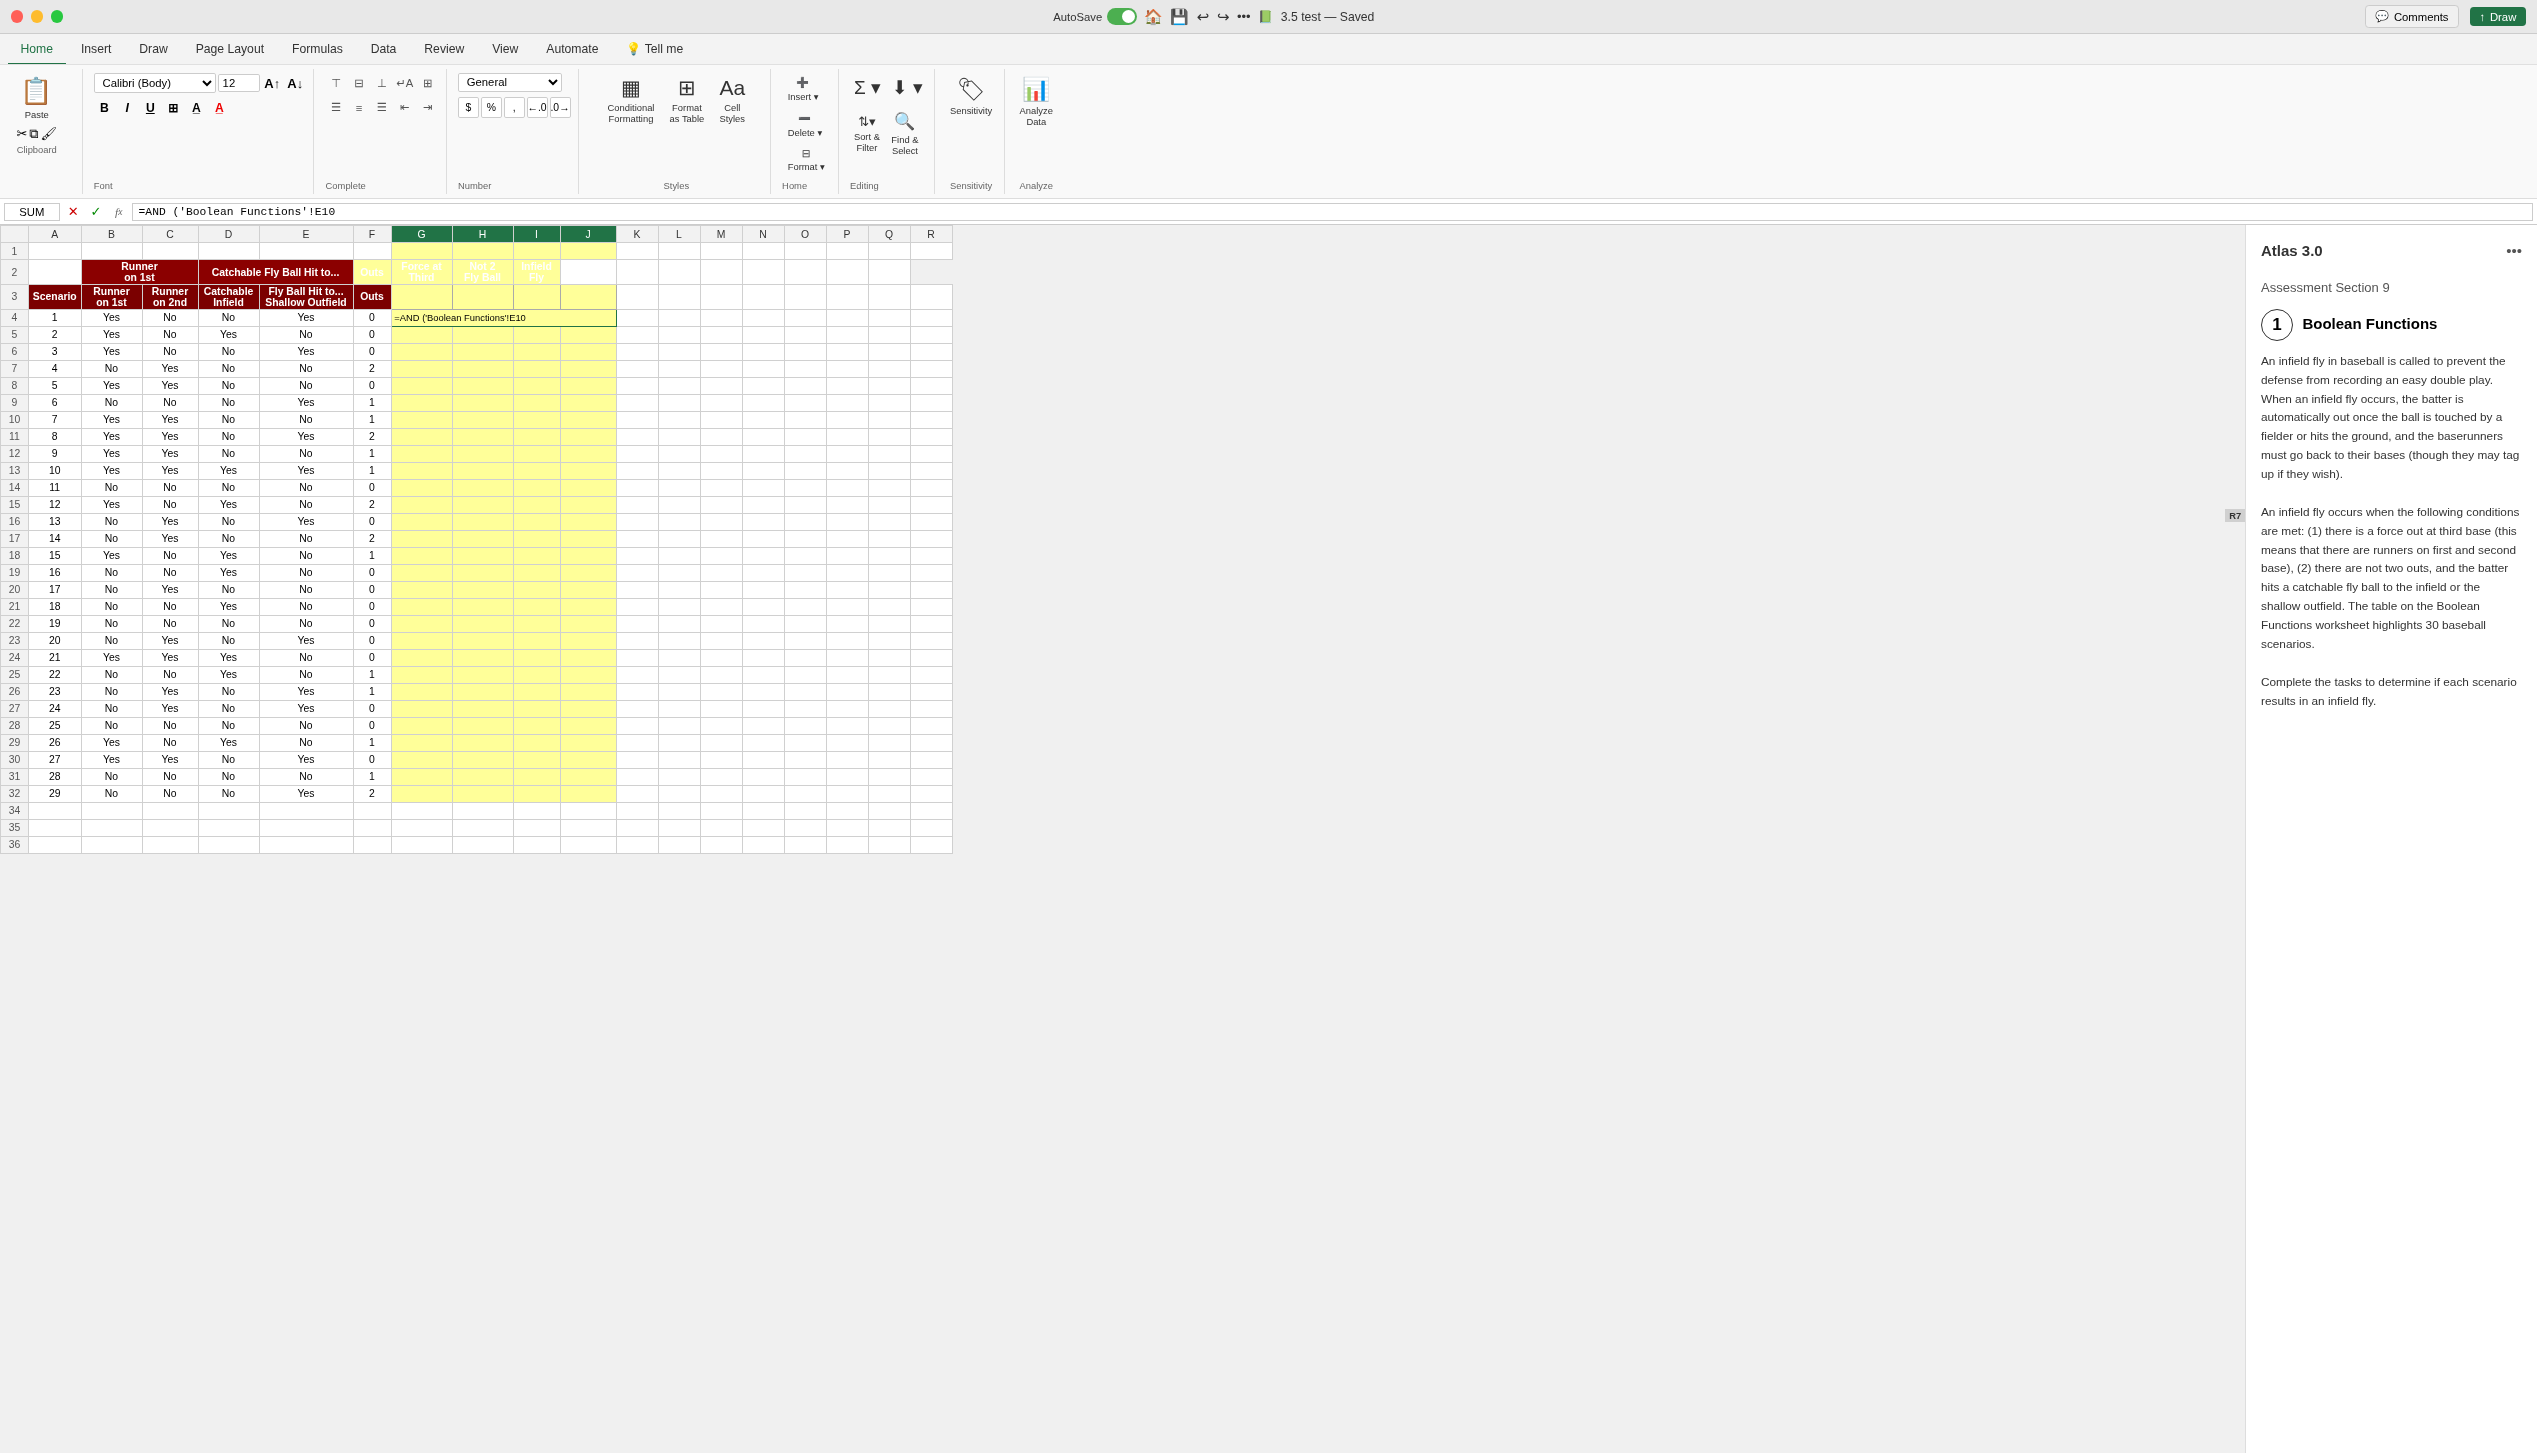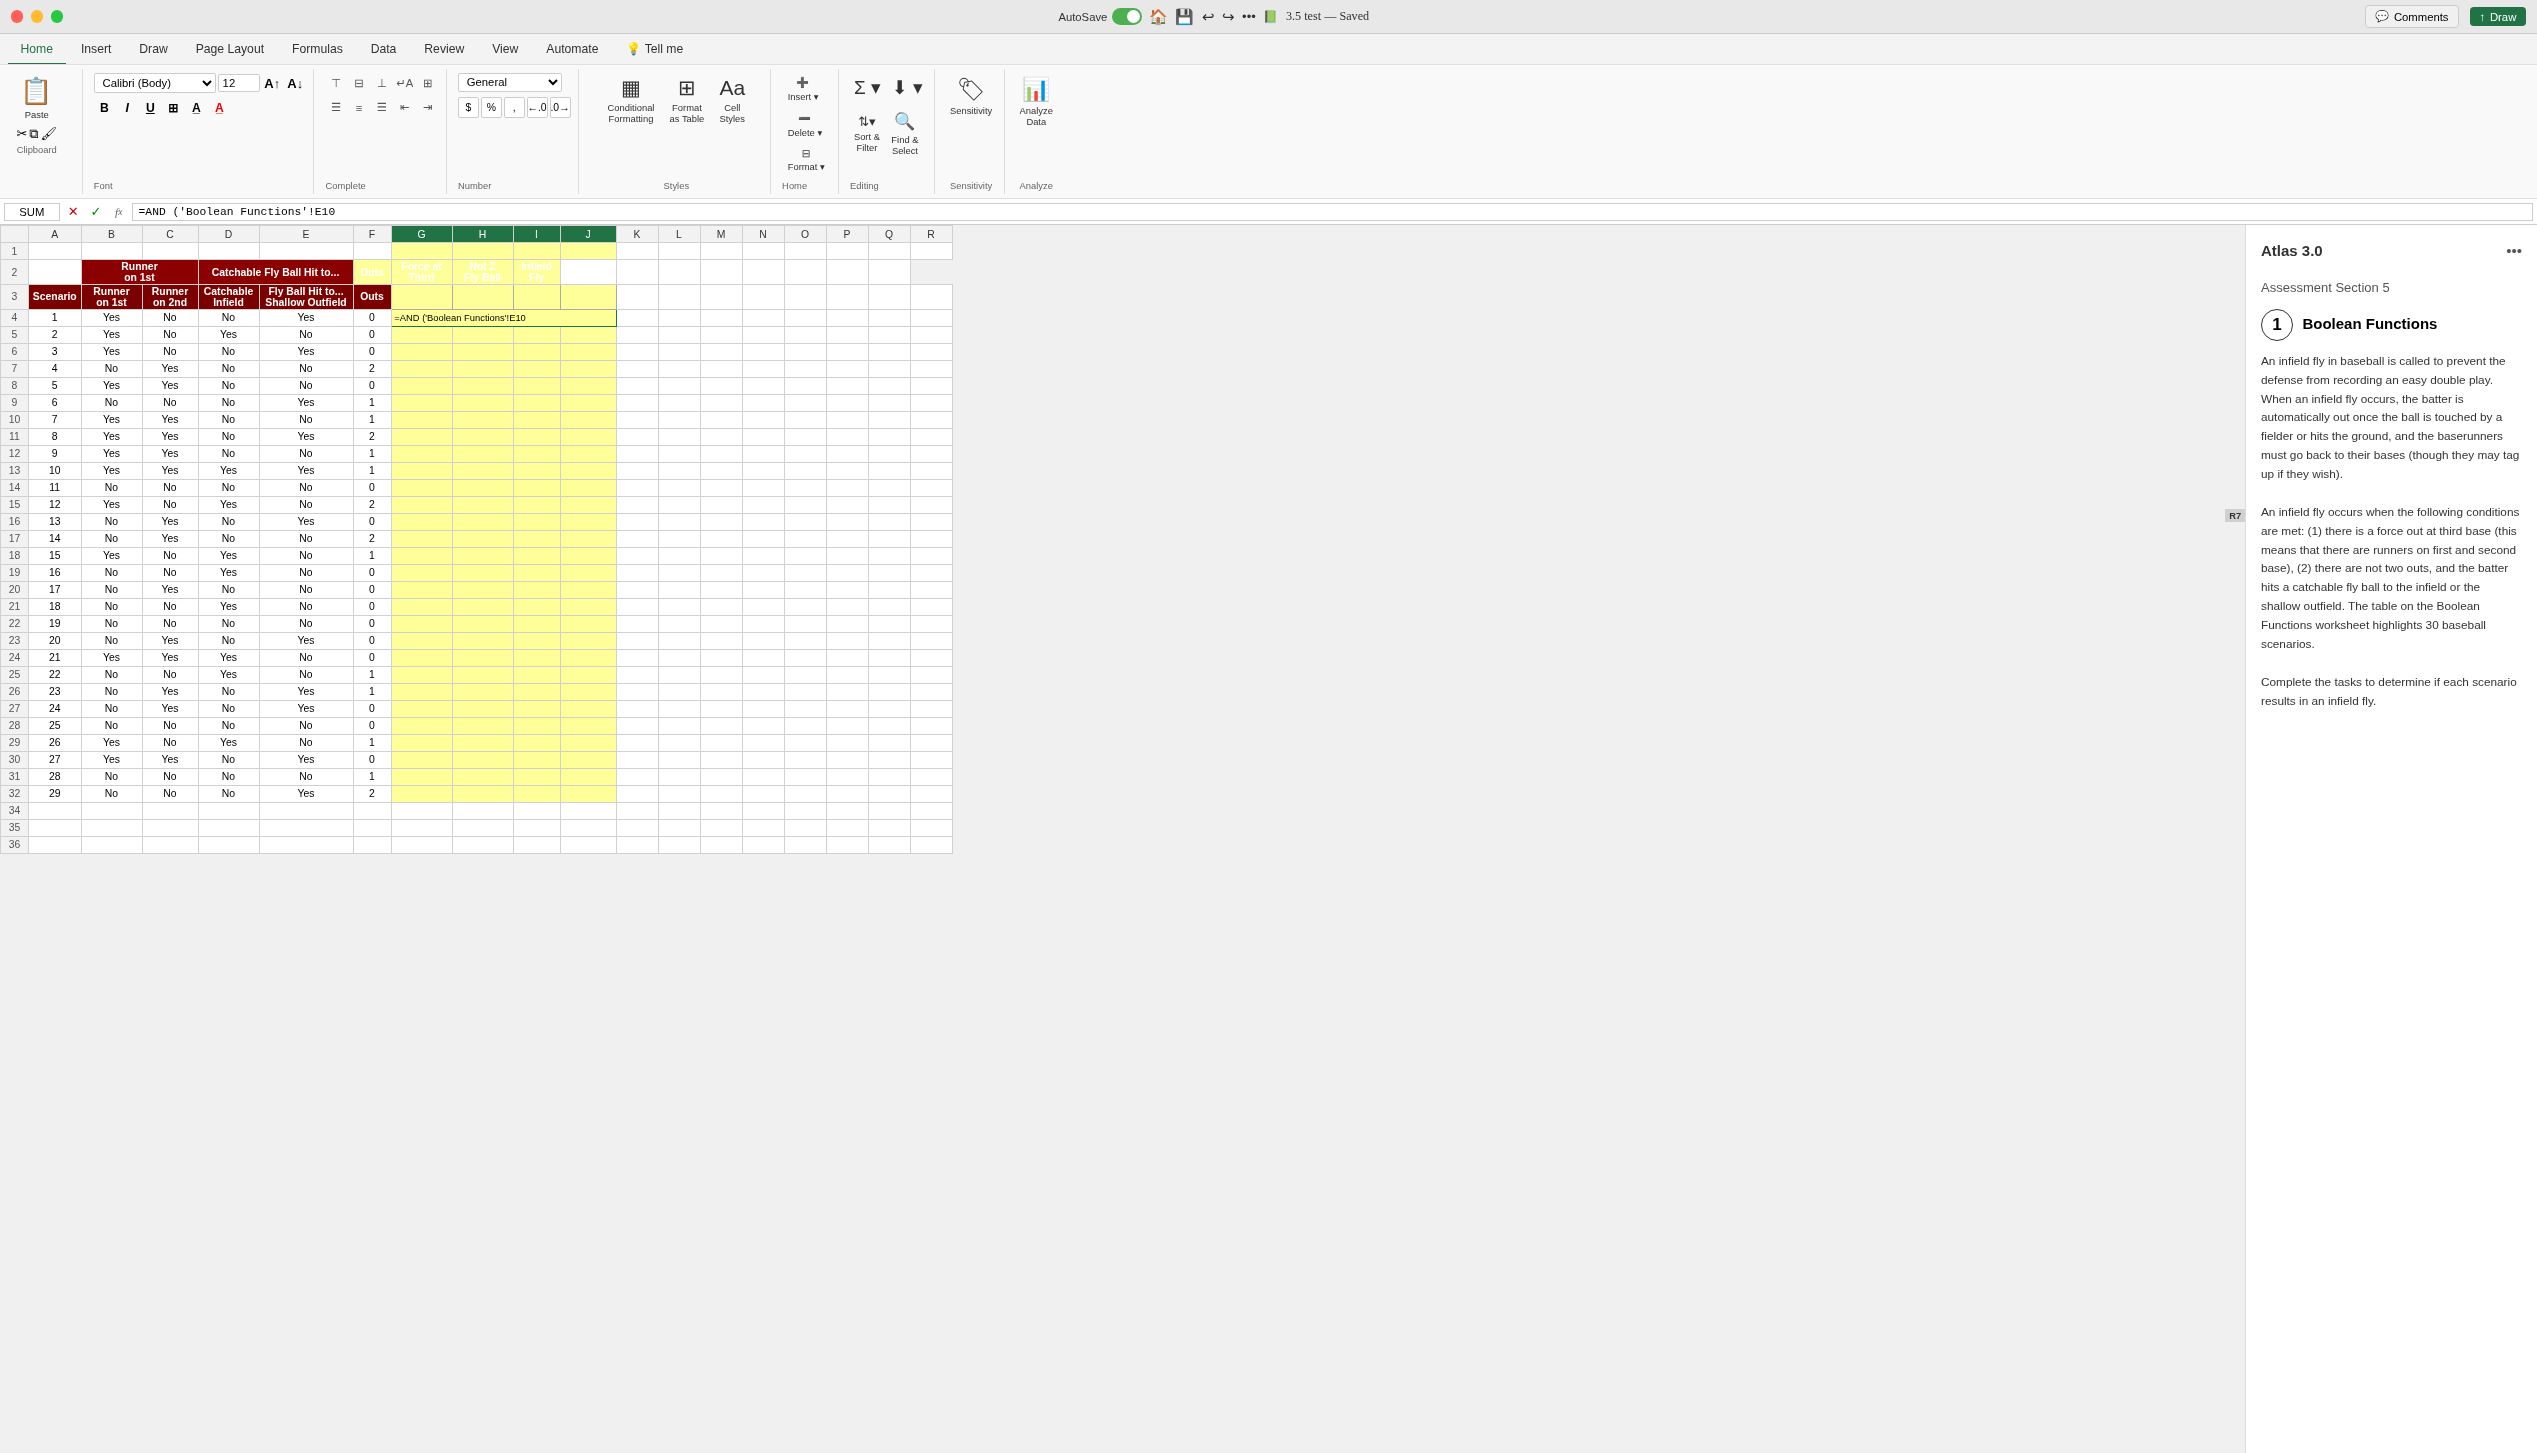--- a/index.html
+++ b/index.html
@@ -306,21 +306,21 @@
     <div class="autosave">
       <span>AutoSave</span>
       <div class="toggle"></div>
     </div>
     <span style="font-size:15px;">🏠</span>
     <span style="font-size:15px;">💾</span>
     <span style="font-size:15px; cursor:pointer;">↩</span>
     <span style="font-size:15px; cursor:pointer;">↪</span>
     <span style="font-size:13px; cursor:pointer;">•••</span>
     <span>📗</span>
-    <span style="color:#333;font-family:Liberation Serif, serif;">3.5 test — Saved</span>
+    <span style="color:#333;">3.5 test — Saved</span>
   </div>
   <div class="title-right">
     <div class="comments-btn">
       <span>💬</span>
       <span>Comments</span>
     </div>
     <div class="share-btn">
       <span>↑</span>
       <span>Draw</span>
     </div>
@@ -1318,21 +1318,21 @@
         </tbody>
       </table>
     </div>
   </div>
 
   <div class="side-panel">
     <div class="side-panel-header">
       <span class="atlas-title">Atlas 3.0</span>
       <span style="cursor:pointer; font-size:15px; color:#555;">•••</span>
     </div>
-    <div class="assessment-header">Assessment Section 5</div>
+    <div class="assessment-header">Assessment Section 9</div>
     <div class="task-header">
       <div class="task-number">1</div>
       <div class="task-title">Boolean Functions</div>
     </div>
     <div class="task-body">
       An infield fly in baseball is called to prevent the defense from recording an easy double play. When an infield fly occurs, the batter is automatically out once the ball is touched by a fielder or hits the ground, and the baserunners must go back to their bases (though they may tag up if they wish).
       <br><br>
       An infield fly occurs when the following conditions are met: (1) there is a force out at third base (this means that there are runners on first and second base), (2) there are not two outs, and the batter hits a catchable fly ball to the infield or the shallow outfield. The table on the Boolean Functions worksheet highlights 30 baseball scenarios.
       <br><br>
       Complete the tasks to determine if each scenario results in an infield fly.

